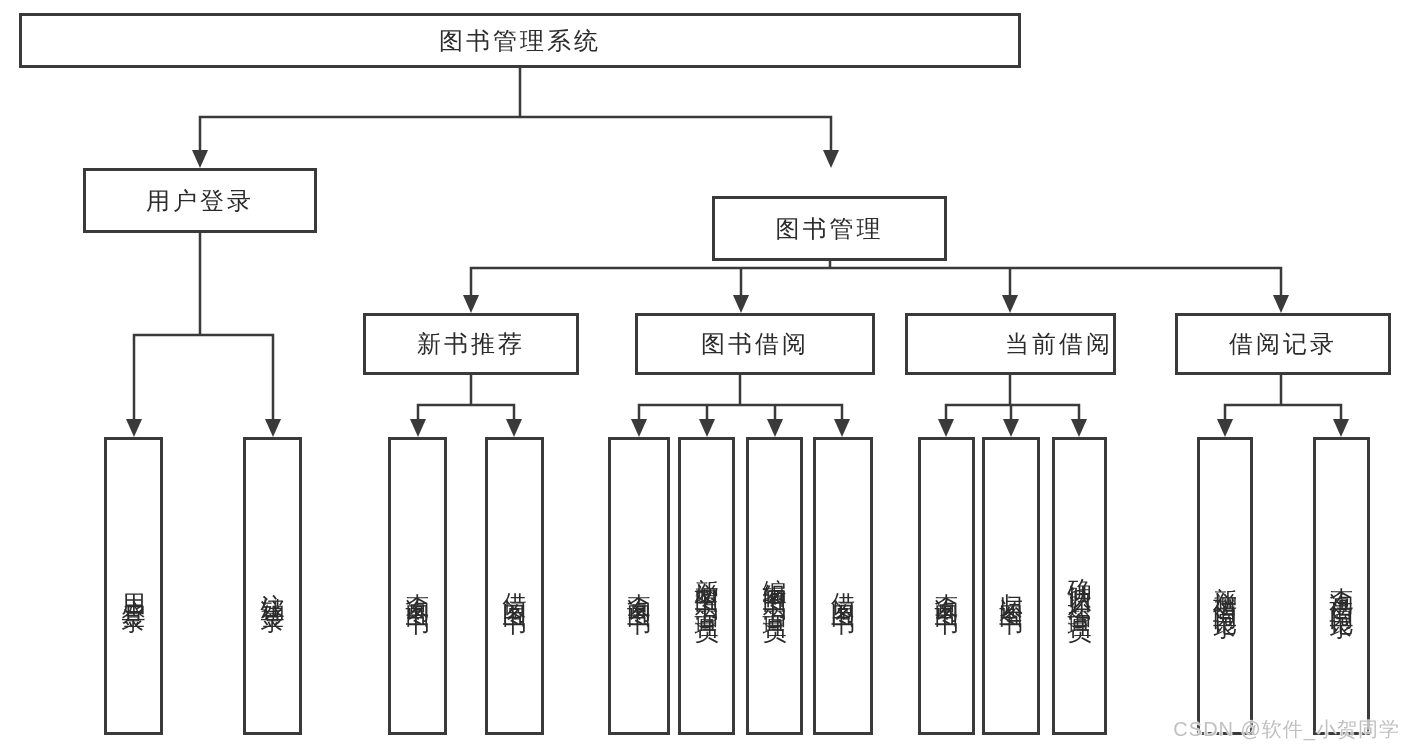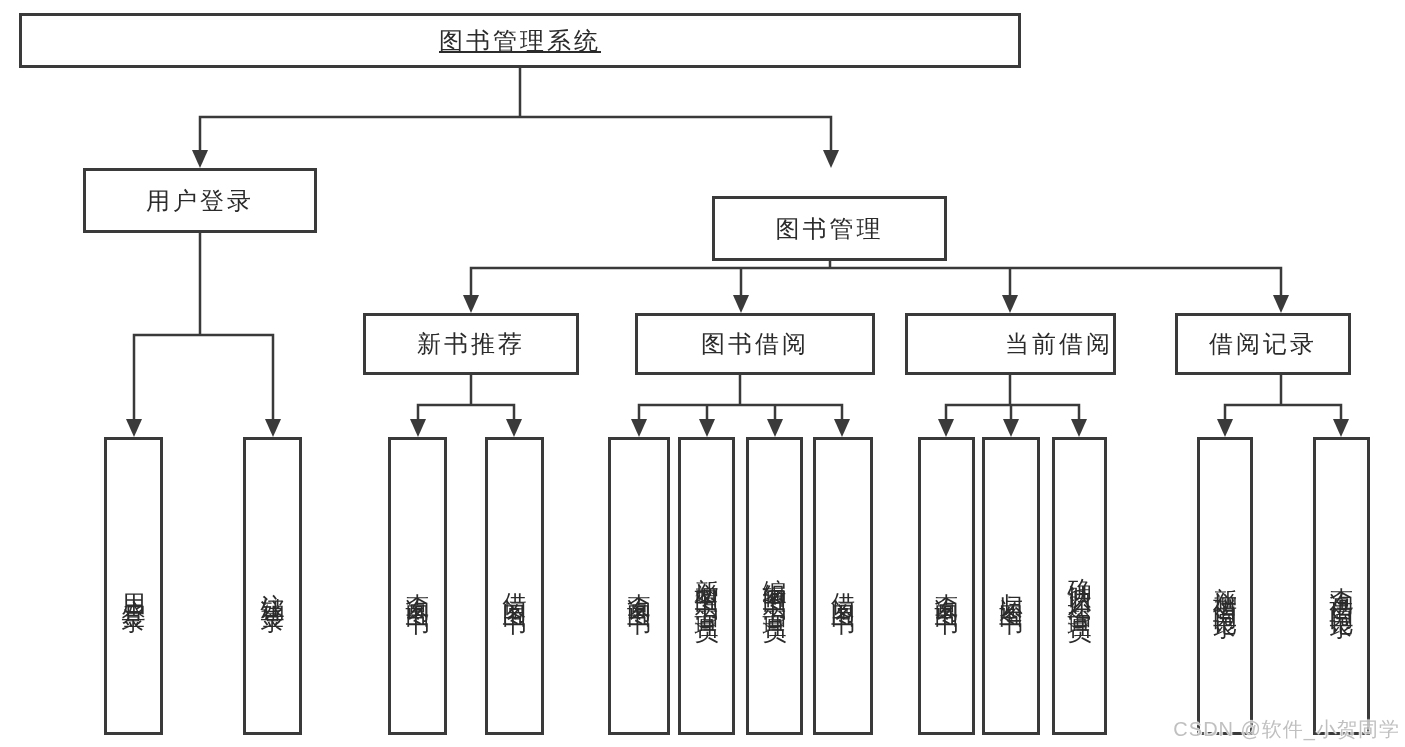--- a/index.html
+++ b/index.html
@@ -95,41 +95,41 @@
       <polygon points="767,419 783,419 775,437"></polygon>
       <polygon points="834,419 850,419 842,437"></polygon>
       <polygon points="938,419 954,419 946,437"></polygon>
       <polygon points="1003,419 1019,419 1011,437"></polygon>
       <polygon points="1071,419 1087,419 1079,437"></polygon>
       <polygon points="1217,419 1233,419 1225,437"></polygon>
       <polygon points="1333,419 1349,419 1341,437"></polygon>
     </g>
   </svg>
 
-  <div class="box" style="left:19px; top:13px; width:1002px; height:55px;text-decoration:underline;">
+  <div class="box" style="left:19px; top:13px; width:1002px; height:55px;">
     <span class="label">图书管理系统</span>
   </div>
 
   <div class="box" style="left:83px; top:168px; width:234px; height:65px;">
     <span class="label">用户登录</span>
   </div>
   <div class="box" style="left:712px; top:168px; width:235px; height:65px;margin-top:28px;">
     <span class="label">图书管理</span>
   </div>
 
   <div class="box" style="left:363px; top:313px; width:216px; height:62px;">
     <span class="label">新书推荐</span>
   </div>
   <div class="box" style="left:635px; top:313px; width:240px; height:62px;">
     <span class="label">图书借阅</span>
   </div>
   <div class="box" style="left:905px; top:313px; width:211px; height:62px;justify-content:flex-end;">
     <span class="label">当前借阅</span>
   </div>
-  <div class="box" style="left:1175px; top:313px; width:176px; height:62px;">
+  <div class="box" style="left:1175px; top:313px; width:216px; height:62px;">
     <span class="label">借阅记录</span>
   </div>
 
   <div class="box leaf" style="left:104px; top:437px; width:59px; height:298px;">
     <span class="label">用户登录</span>
   </div>
   <div class="box leaf" style="left:243px; top:437px; width:59px; height:298px;">
     <span class="label">注销登录</span>
   </div>
 

